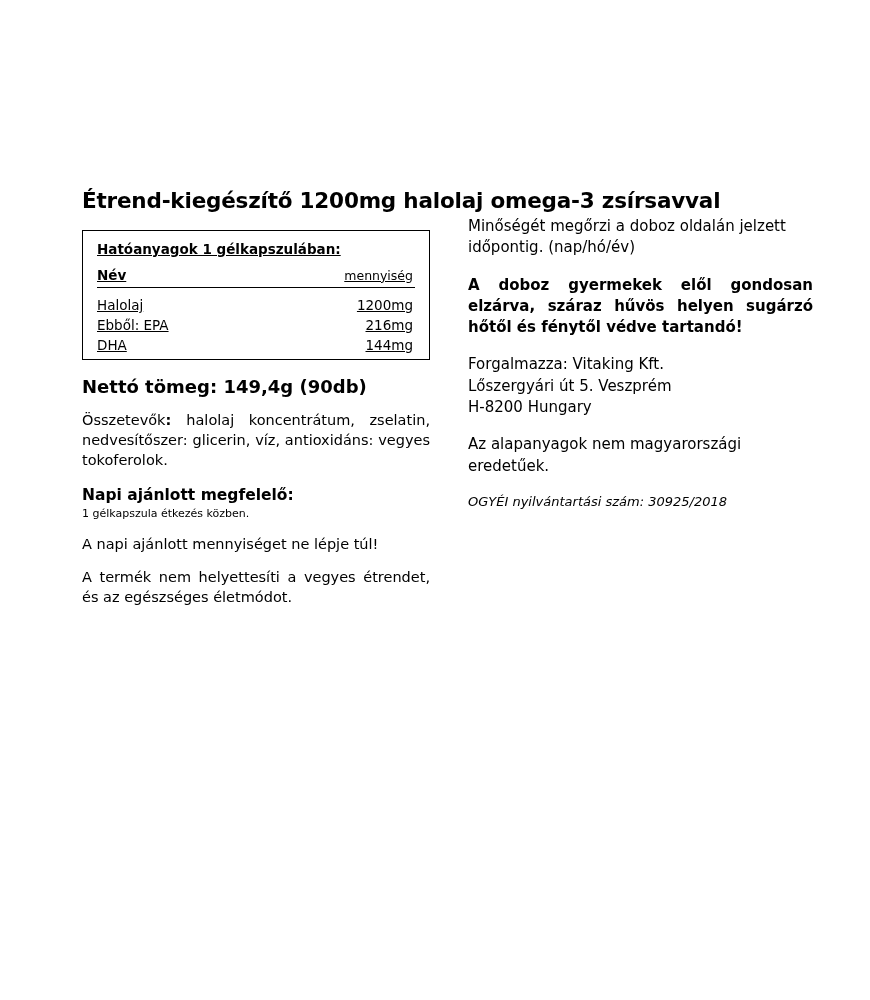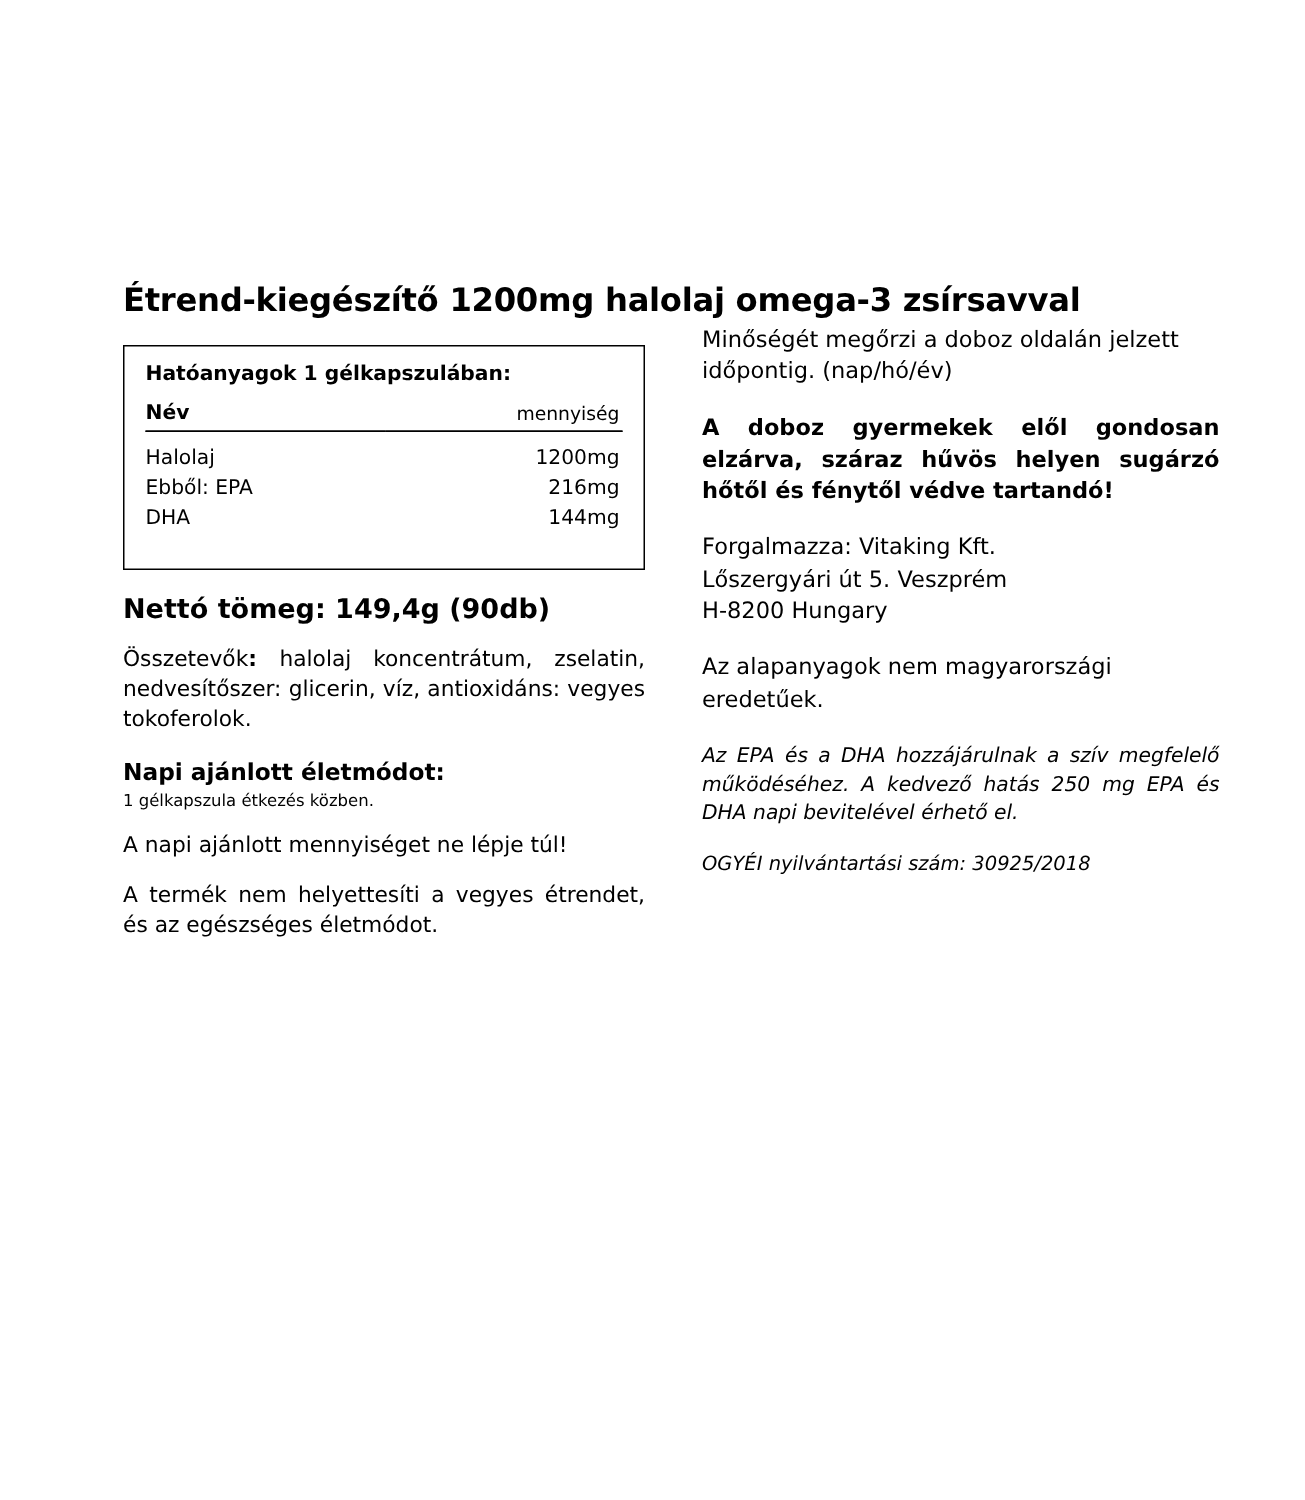--- a/index.html
+++ b/index.html
@@ -40,23 +40,24 @@
   .col-right {
     position: absolute;
     left: 468px;
     top: 216px;
     width: 345px;
   }
 
   
   .table-box {
     border: 1.6px solid #000;
-    padding: 10px 14px 24px 14px;
+    padding: 10px 14px 4px 14px;
     box-sizing: border-box;
     width: 348px;
+    text-decoration: underline;
   }
   .table-caption {
     font-size: 13.5px;
     font-weight: bold;
     margin: 0 0 10px 0;
   }
   table.ing {
     width: 100%;
     border-collapse: collapse;
     font-size: 13.5px;
@@ -169,37 +170,36 @@
             <td class="amt">144mg</td>
           </tr>
         </tbody>
       </table>
     </div>
 
     <div class="netto">Nettó tömeg: 149,4g (90db)</div>
 
     <p class="para"><span class="lbl-inline-bold">Összetevők</span><span style="font-weight:bold">: </span><span class="lbl-inline-bold">halolaj koncentrátum</span><span>, zselatin, nedvesítőszer: glicerin, víz, antioxidáns: vegyes tokoferolok.</span></p>
 
-    <div class="heading">Napi ajánlott életmódot:</div>
+    <div class="heading">Napi ajánlott megfelelő:</div>
     <div class="sub">1 gélkapszula étkezés közben.</div>
 
     <p class="para">A napi ajánlott mennyiséget ne lépje túl!</p>
 
     <p class="para">A termék nem helyettesíti a vegyes étrendet, és az egészséges életmódot.</p>
   </div>
 
   <div class="col-right">
 
     <p class="right-para">Minőségét megőrzi a doboz oldalán jelzett időpontig. (nap/hó/év)</p>
 
     <p class="bold-block">A doboz gyermekek elől gondosan elzárva, száraz hűvös helyen sugárzó hőtől és fénytől védve tartandó!</p>
 
     <p class="right-para gap" style="white-space: pre-line;">Forgalmazza: Vitaking Kft.
 Lőszergyári út 5.  Veszprém
 H-8200 Hungary</p>
 
     <p class="right-para gap">Az alapanyagok nem magyarországi eredetűek.</p>
 
-    <p class="italic-block">Az EPA és a DHA hozzájárulnak a szív megfelelő működéséhez. A kedvező hatás 250 mg EPA és DHA napi bevitelével érhető el.</p>
 
     <p class="italic-small">OGYÉI nyilvántartási szám: 30925/2018</p>
   </div>
 </div>
 
 </body></html>

